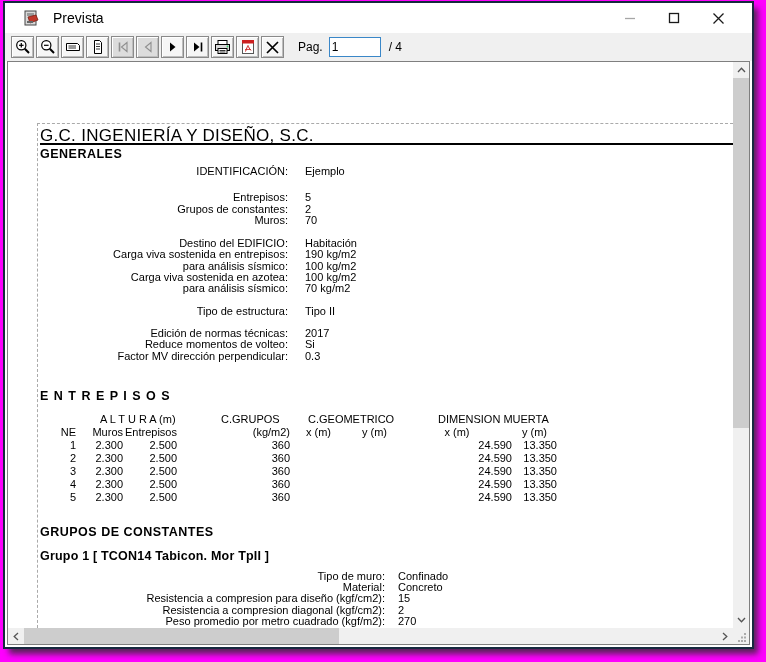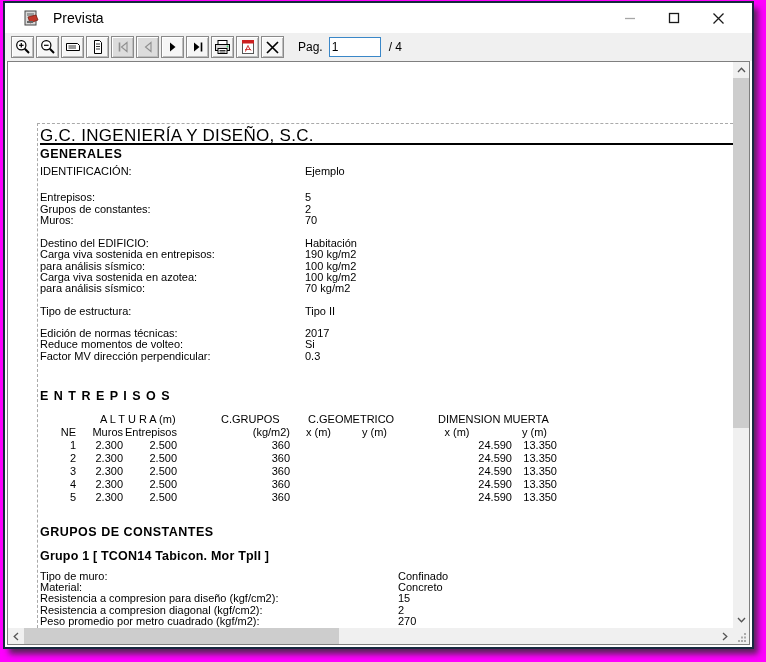--- a/index.html
+++ b/index.html
@@ -49,21 +49,21 @@
     border-top:1px dashed #aaaaaa;border-left:1px dashed #aaaaaa;
     padding-left:2px;overflow:hidden;
     font-size:11px;color:#000;
   }
   .company{
     font-size:17px;letter-spacing:.3px;line-height:13px;
     padding-top:5px;padding-bottom:1px;border-bottom:2px solid #000;
   }
   .h1{font-weight:bold;font-size:12.5px;line-height:13px;letter-spacing:.5px;margin-top:3px;}
   .kv{display:flex;line-height:11.3px;white-space:pre;}
-  .kv .lbl{width:248px;text-align:left;display:inline-block;}
+  .kv .lbl{width:248px;text-align:right;display:inline-block;}
   .kv .val{margin-left:17px;}
   .kv2 .lbl{width:345px;}
   .kv2 .val{margin-left:13px;}
   .b1{margin-top:5px;} .b2{margin-top:15px;} .b3{margin-top:12px;}
   .b4{margin-top:11px;} .b5{margin-top:11px;}
   .ent-h{margin-top:28px;letter-spacing:1px;}
   .t1{position:relative;height:13px;margin-top:10px;white-space:nowrap;}
   .t1 span{position:absolute;top:0;line-height:13px;}
   .trow{display:grid;grid-template-columns:36px 47px 54px 113px 57px 55px 110px 45px;line-height:13px;}
   .trow .c{text-align:right;white-space:nowrap;}

